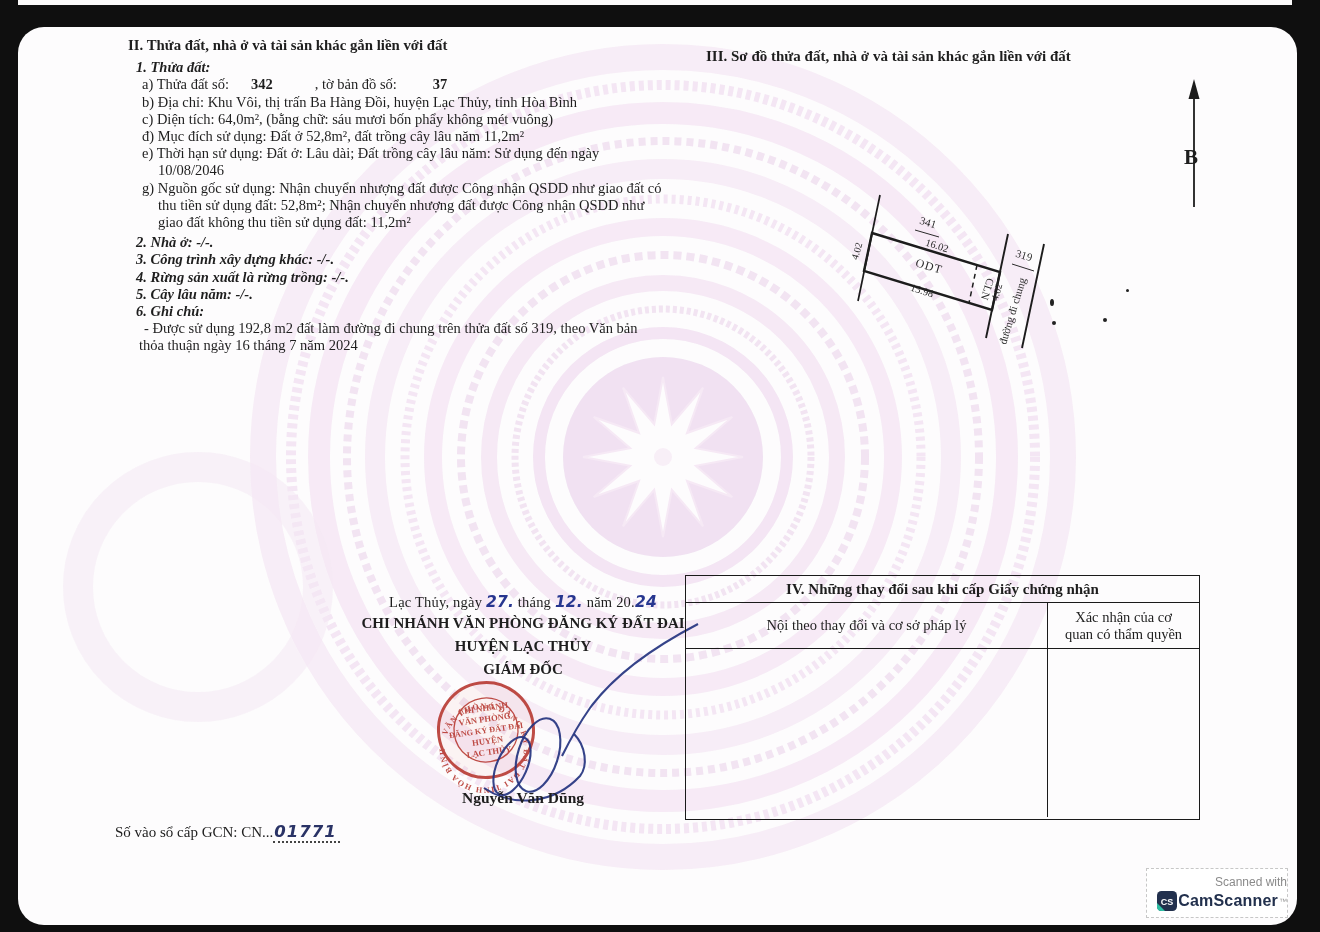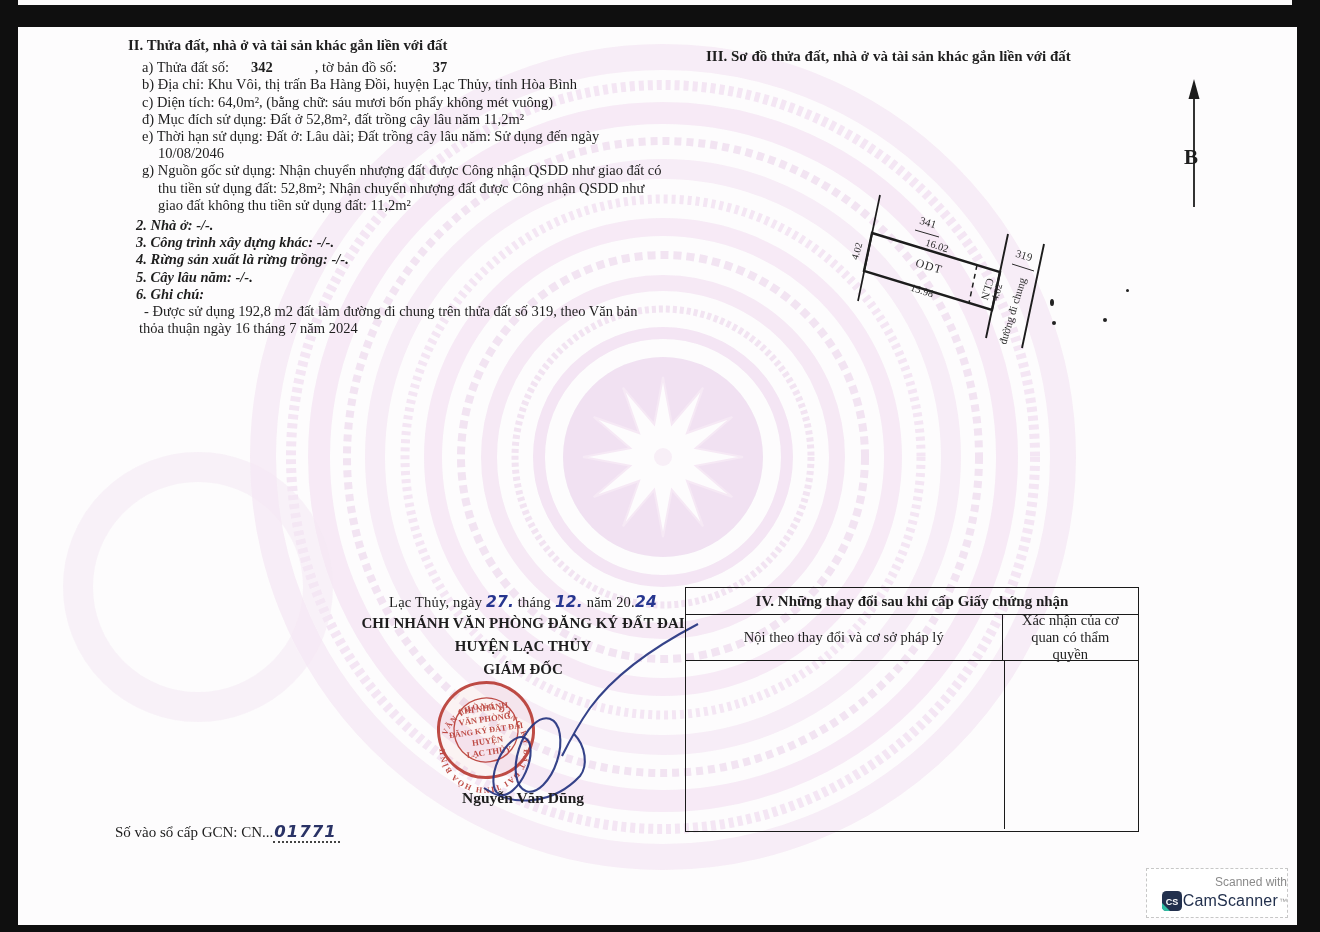--- a/index.html
+++ b/index.html
@@ -7,21 +7,21 @@
   body {
     background:#0f0f0f;
     position:relative;
     font-family:"Liberation Serif", serif;
     overflow:hidden;
     color:#1e1e1e;
   }
   .top-sliver { position:absolute; left:18px; top:0; width:1274px; height:5px; background:#fbfafa; }
   .page {
     position:absolute; left:18px; top:27px; width:1279px; height:898px;
-    background:#fdfcfd; overflow:hidden;
+    background:#fdfcfd; overflow:hidden;border-radius:26px;
   }
   .wm { position:absolute; left:0; top:0; width:1279px; height:898px; pointer-events:none; }
 
   
   .s2 { position:absolute; left:88px; top:10px; width:585px; font-size:14.5px; line-height:17.2px; }
   .s2 .title { font-weight:bold; margin-left:22px; margin-bottom:5px; font-size:14.8px; }
   .s2 .subhead { font-weight:bold; font-style:italic; margin-left:30px; }
   .s2 .ln { margin-left:36px; }
   .s2 .cont { margin-left:52px; }
   .s2 .note { margin-left:38px; }
@@ -46,40 +46,40 @@
   .hand { color:#27368f; font-style:italic; font-weight:bold; font-size:15.5px; font-family:"DejaVu Sans", sans-serif; }
   .sign .office { font-weight:bold; font-size:15px; line-height:21px; margin-top:2px; }
   .signer-name { position:absolute; left:320px; top:762px; width:370px; text-align:center; font-weight:bold; font-size:15.5px; }
 
   .stamp { position:absolute; left:398px; top:633px; width:140px; height:140px; opacity:.88; }
   .stamp text { fill:#b5342c; font-weight:bold; font-family:"Liberation Serif", serif; }
   .sig { position:absolute; left:380px; top:555px; width:330px; height:250px; }
   .sig path, .sig ellipse { stroke:#24337f; stroke-width:2.1; fill:none; opacity:.92; }
 
   
-  .t4 { position:absolute; left:667px; top:560px; width:454px; height:245px; border:1.6px solid #1a1a1a; }
+  .t4 { position:absolute; left:667px; top:548px; width:515px; height:245px; border:1.6px solid #1a1a1a; }
   .t4 .t4-title { height:27px; border-bottom:1.6px solid #1a1a1a; text-align:center; font-weight:bold; font-size:15px; line-height:26px; }
   .t4 .hdr { display:flex; height:46px; border-bottom:1.6px solid #1a1a1a; }
   .t4 .hdr .c1 { width:362px; border-right:1.6px solid #1a1a1a; display:flex; align-items:center; justify-content:center; font-size:14.5px; }
   .t4 .hdr .c2 { width:151px; display:flex; align-items:center; justify-content:center; text-align:center; font-size:14.5px; padding:0 14px; line-height:17px; }
   .t4 .bodyrow { display:flex; height:168px; }
   .t4 .bodyrow .c1 { width:362px; border-right:1.6px solid #1a1a1a; }
   .t4 .bodyrow .c2 { width:151px; }
 
   
   .gcn { position:absolute; left:97px; top:795px; font-size:15px; }
   .gcn .hand-num { color:#2a3366; font-weight:bold; font-style:italic; font-size:16.5px; font-family:"DejaVu Sans", sans-serif; border-bottom:2px dotted #444; padding:0 3px 0 1px; letter-spacing:1px; }
 
   
   .badge { position:absolute; left:1128px; top:841px; width:142px; height:50px; background:#ffffff;
     border:1px dashed #c7c7c7; display:flex; flex-direction:column; align-items:flex-end; justify-content:center;
     font-family:"Liberation Sans", sans-serif; }
   .badge .sw { color:#8a8a8a; font-size:12px; line-height:14px; }
   .badge .row { display:flex; align-items:center; gap:1px; margin-top:2px; }
-  .badge .brand { color:#22304d; font-weight:normal; font-size:16px; letter-spacing:.2px; }
+  .badge .brand { color:#22304d; font-weight:bold; font-size:16px; letter-spacing:.2px; }
   .badge .tm { color:#9a9a9a; font-size:8px; vertical-align:super; }
 </style>
 </head>
 <body>
 
 <div class="top-sliver"></div>
 
 <div class="page">
 
   <svg class="wm" viewBox="0 0 1279 898">
@@ -98,20 +98,21 @@
       <circle cx="645" cy="430" r="100" fill="#ecd9ee"></circle>
       <path transform="translate(645 430)" fill="#fdfcfd" stroke="#f3e3f2" stroke-width="2" d="M80,0 L32.8,8.8 L69.3,40 L24,24 L40,69.3 L8.8,32.8 L0,80 L-8.8,32.8 L-40,69.3 L-24,24 L-69.3,40 L-32.8,8.8 L-80,0 L-32.8,-8.8 L-69.3,-40 L-24,-24 L-40,-69.3 L-8.8,-32.8 L0,-80 L8.8,-32.8 L40,-69.3 L24,-24 L69.3,-40 L32.8,-8.8 Z"></path>
       <circle cx="645" cy="430" r="26" fill="none" stroke="#fdfcfd" stroke-width="3"></circle>
       <circle cx="645" cy="430" r="9" fill="#f6ebf5"></circle>
       <circle cx="180" cy="560" r="120" fill="none" stroke="#f2e2f1" stroke-width="30" opacity="0.5"></circle>
     </g>
   </svg>
 
   <div class="s2">
     <p class="title">II. Thửa đất, nhà ở và tài sản khác gắn liền với đất</p>
+    <p class="subhead">1. Thửa đất:</p>
     <p class="ln"><span>a) Thửa đất số:</span><b class="v1">342</b><span>, tờ bản đồ số:</span><b class="v2">37</b></p>
     <p class="ln">b) Địa chỉ:  Khu Vôi, thị trấn Ba Hàng Đồi, huyện Lạc Thủy, tỉnh Hòa Bình</p>
     <p class="ln">c) Diện tích: 64,0m², (bằng chữ: sáu mươi bốn phẩy không mét vuông)</p>
     <p class="ln">đ) Mục đích sử dụng:  Đất ở 52,8m², đất trồng cây lâu năm 11,2m²</p>
     <p class="ln">e) Thời hạn sử dụng:  Đất ở: Lâu dài; Đất trồng cây lâu năm: Sử dụng đến ngày</p>
     <p class="cont">10/08/2046</p>
     <p class="ln">g) Nguồn gốc sử dụng: Nhận chuyển nhượng đất được Công nhận QSDD như giao đất có</p>
     <p class="cont">thu tiền sử dụng đất: 52,8m²; Nhận chuyển nhượng đất được Công nhận QSDD như</p>
     <p class="cont">giao đất không thu tiền sử dụng đất: 11,2m²</p>
     <div class="gap-sm"></div>

